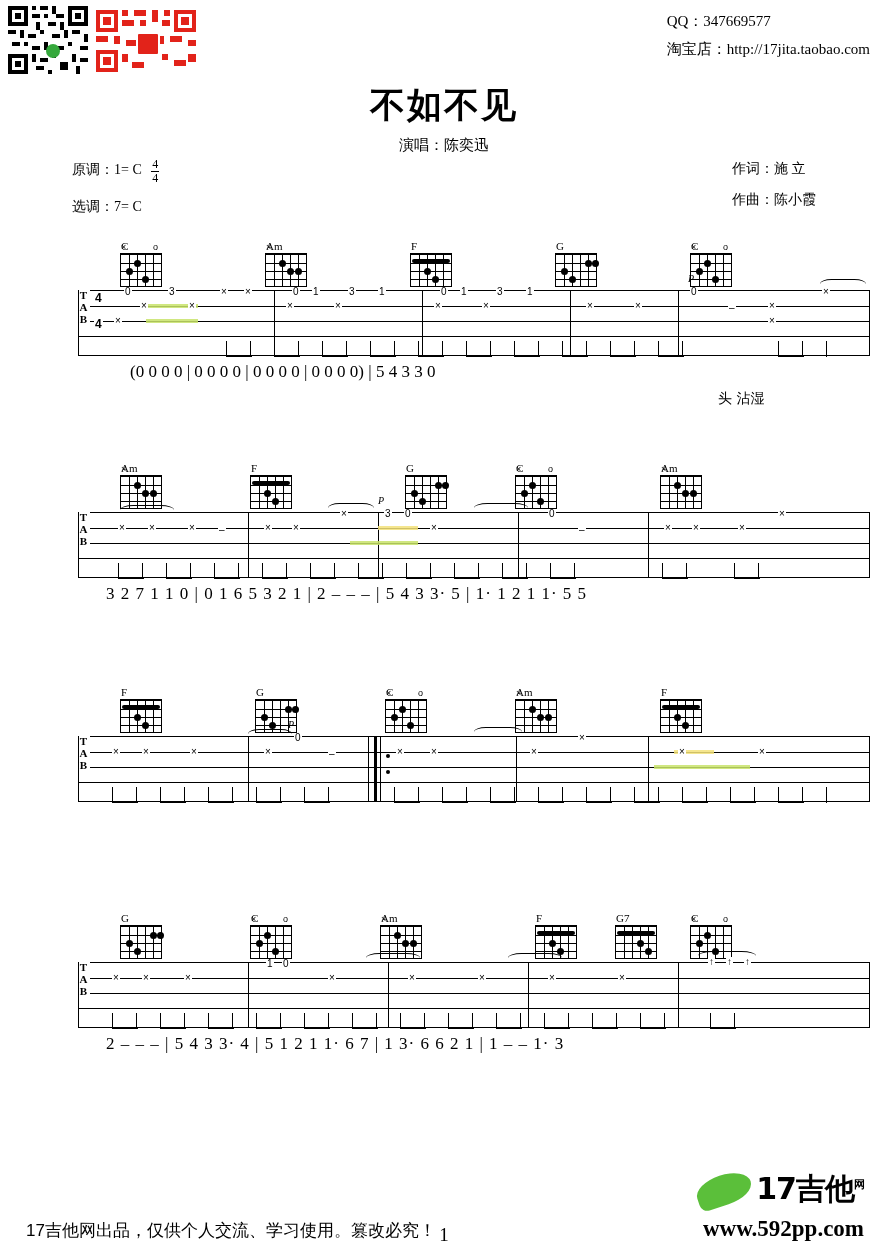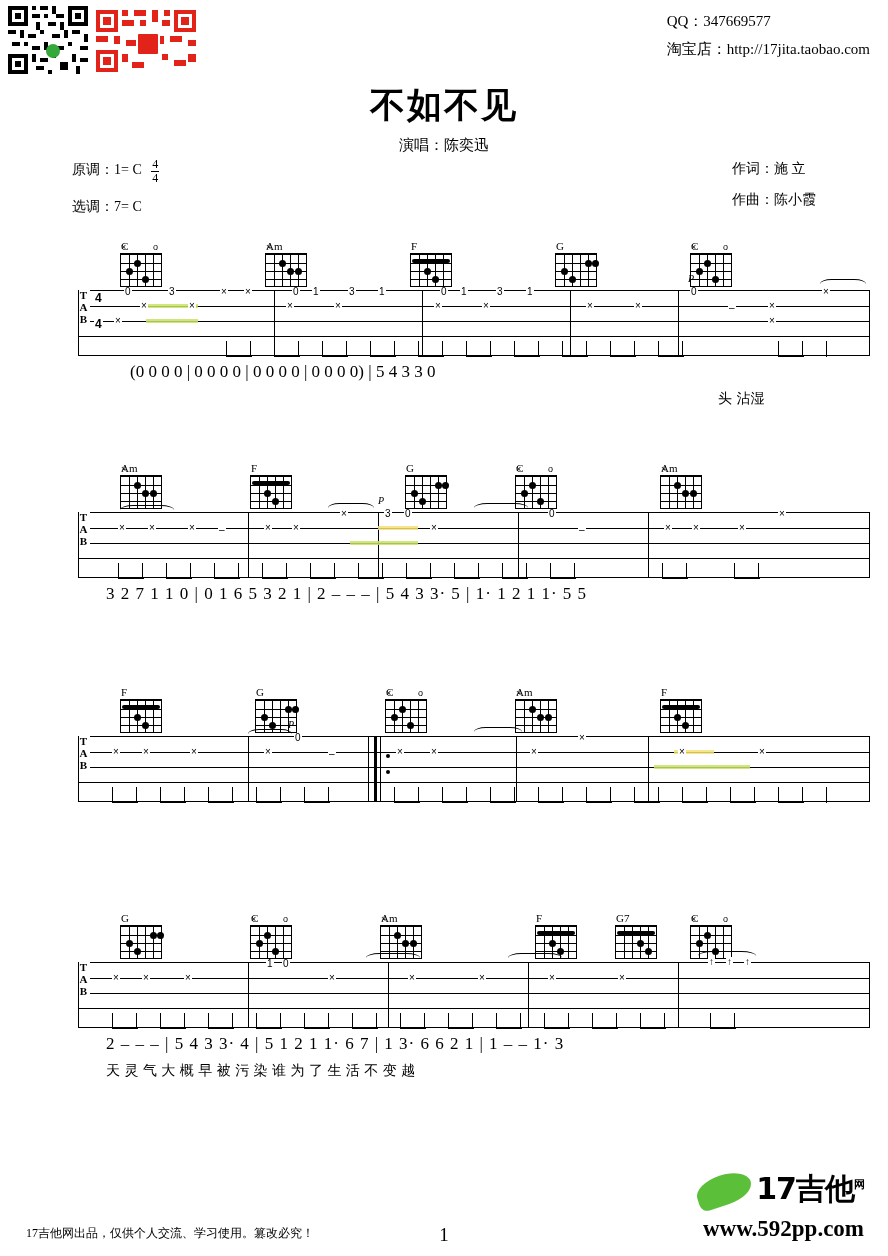--- a/index.html
+++ b/index.html
@@ -43,21 +43,21 @@
   .slur{position:absolute;border-top:1.3px solid #000;border-radius:50%/100%;height:9px;}
   .ptag{position:absolute;font-size:10px;font-style:italic;font-family:"Liberation Serif",serif;}
   .repeat{position:absolute;top:-1px;bottom:-1px;width:9px;}
   .repeat i{position:absolute;background:#000;}
 
   .melody{position:relative;height:30px;margin:4px 18px 0 78px;}
   .melody span.mn{position:absolute;font-size:17px;font-family:"Liberation Serif",serif;white-space:nowrap;}
   .lyrics{position:relative;height:24px;margin:0 18px 0 78px;}
   .lyrics span{position:absolute;font-size:14px;font-family:"DejaVu Sans",sans-serif;white-space:nowrap;}
 
-  .footer-left{position:absolute;left:26px;bottom:14px;font-size:12px;font-family:Liberation Serif, serif;}
+  .footer-left{position:absolute;left:26px;bottom:14px;font-size:17px;font-family:Liberation Sans, sans-serif;}
   .pageno{position:absolute;left:0;bottom:10px;width:888px;text-align:center;font-size:19px;font-family:"Liberation Serif",serif;}
   .brand{position:absolute;right:24px;bottom:46px;display:flex;align-items:center;}
   .brand .leaf{width:56px;height:30px;background:#5bbf3a;border-radius:50% 50% 50% 8px;transform:rotate(-18deg);margin-right:4px;}
   .brand .bt{font-size:30px;font-weight:bold;font-family:"DejaVu Sans",sans-serif;letter-spacing:-1px;}
   .brand .bt small{font-size:11px;vertical-align:super;}
   .site{position:absolute;right:24px;bottom:14px;font-size:23px;font-weight:bold;font-family:"Liberation Serif",serif;}
 </style>
 </head>
 <body>
 
@@ -824,23 +824,20 @@
     <div class="beam" style="left:418px;top:64px;width:26px;"></div>
       <div class="beam" style="left:466px;top:64px;width:26px;"></div>
     <div class="beam" style="left:514px;top:64px;width:26px;"></div>
       <div class="beam" style="left:562px;top:64px;width:26px;"></div>
     <div class="beam" style="left:632px;top:64px;width:26px;"></div>
   </div>
 
   <div class="melody">
     <span class="mn" style="left:28px;top:2px;letter-spacing:1px;">2 – – – | 5 4 3 3· 4 | 5 1 2 1 1· 6 7 | 1 3· 6 6 2 1 | 1 – – 1· 3</span>
   </div>
-  <div class="lyrics">
-    <span style="left:28px;">天          灵 气 大   概 早 被 污 染   谁 为 了 生 活  不 变              越</span>
-  </div>
 </div>
 
 <div class="brand">
   <div class="leaf"></div>
   <div class="bt"><span>17吉他</span><small>网</small></div>
 </div>
 <div class="site">www.592pp.com</div>
 <div class="footer-left">17吉他网出品，仅供个人交流、学习使用。篡改必究！</div>
 <div class="pageno">1</div>
 

